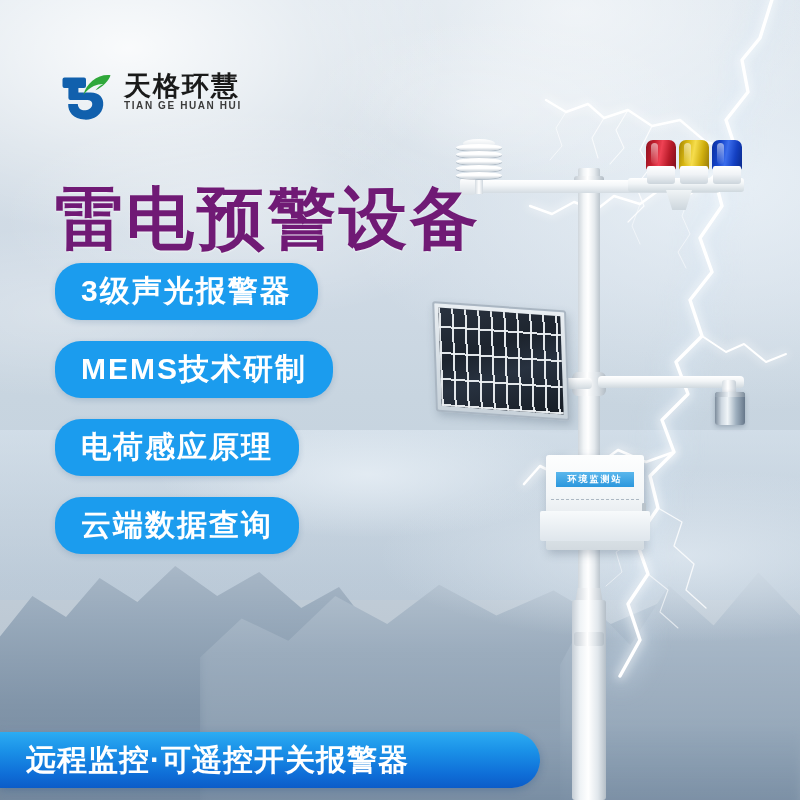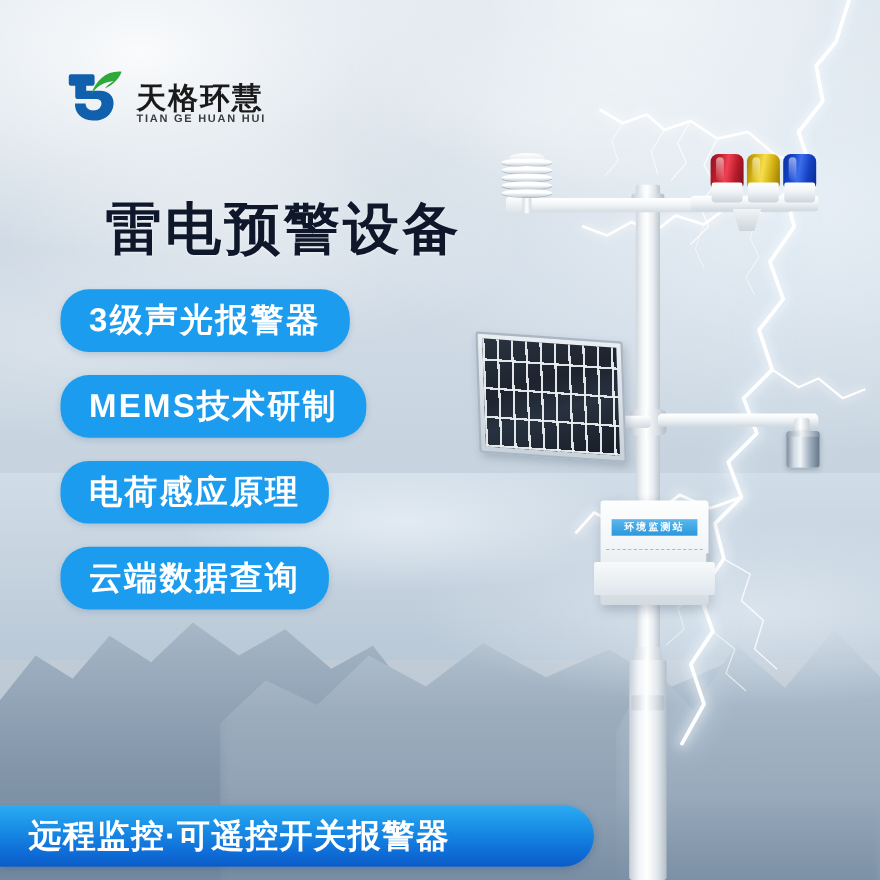--- a/index.html
+++ b/index.html
@@ -237,36 +237,35 @@
     position:absolute; right:-2px; top:48px; width:4px; height:10px;
     background:#b9c3cb; border-radius:1px;
   }
   .enclosure .lip {
     position:absolute; left:-6px; top:56px; width:110px; height:30px;
     background:linear-gradient(180deg,#f7fafb,#dfe6ec);
     border-radius:2px;
   }
 
   
-  .logo { position:absolute; left:58px; top:62px; display:flex; align-items:flex-end; gap:10px; }
+  .logo { position:absolute; left:58px; top:72px; display:flex; align-items:flex-start; gap:10px; }
   .logo-mark { width:56px; height:52px; }
   .logo-text { display:flex; flex-direction:column; }
   .logo-cn {
     font-size:27px; font-weight:700; color:#1a1a1a; letter-spacing:2px; line-height:1.05;
   }
   .logo-en {
     font-size:10px; font-weight:700; color:#3b3b3b; letter-spacing:1.6px; margin-top:0;
   }
 
   .headline {
     position:absolute; left:55px; top:174px;
-    font-size:51px; font-weight:700; color:#0f172a; letter-spacing:3px;
+    font-size:68px; font-weight:700; color:#701a75; letter-spacing:3px;
     text-shadow:0 1px 2px rgba(255,255,255,.55);
     white-space:nowrap;
-    margin-left:41px;
   }
 
   .pills { position:absolute; left:55px; top:263px; display:flex; flex-direction:column; gap:21px; }
   .pill {
     display:inline-flex; align-items:center; justify-content:center;
     height:57px; padding:5px 26px; border-radius:26px;
     background:#1b9cee; color:#ffffff;
     font-size:30px; font-weight:700; letter-spacing:2px;
     white-space:nowrap; width:fit-content;
     box-shadow:0 2px 6px rgba(20,70,120,.18);

